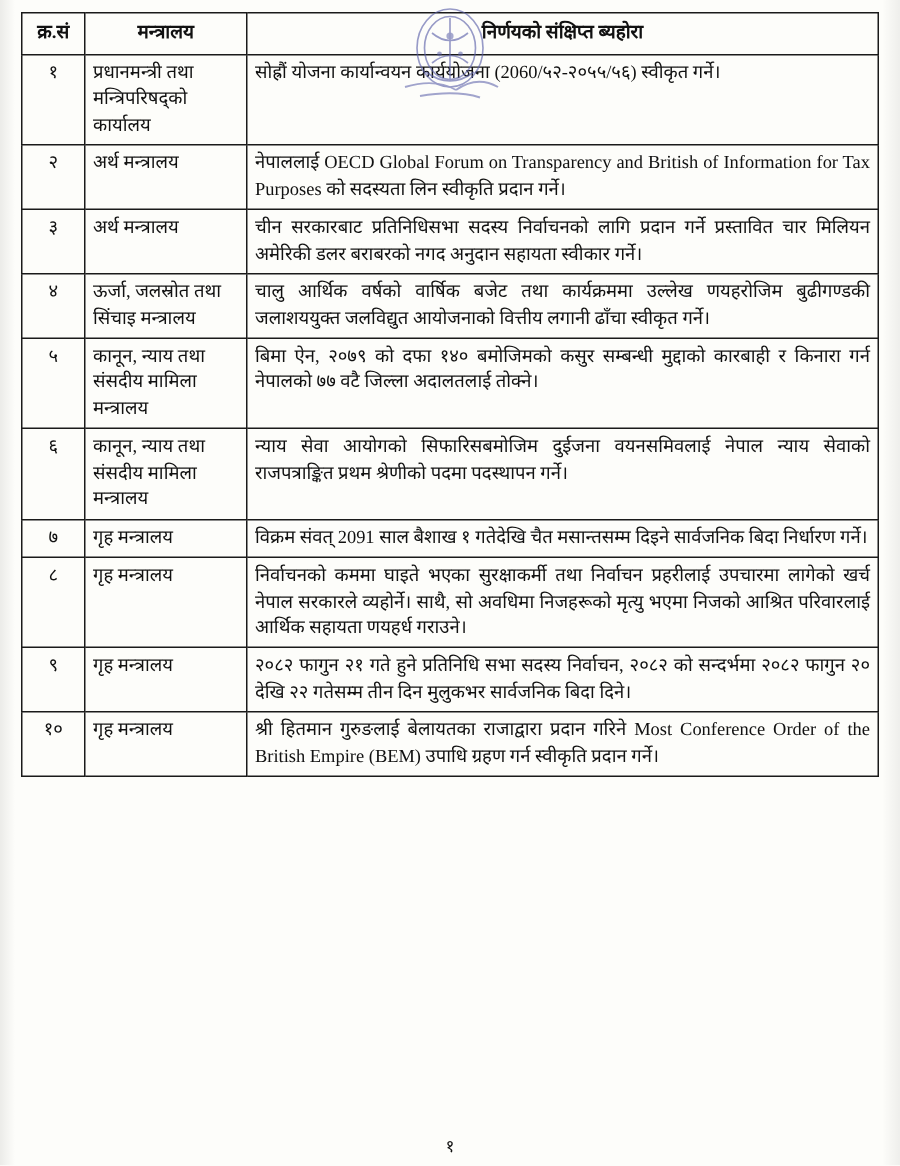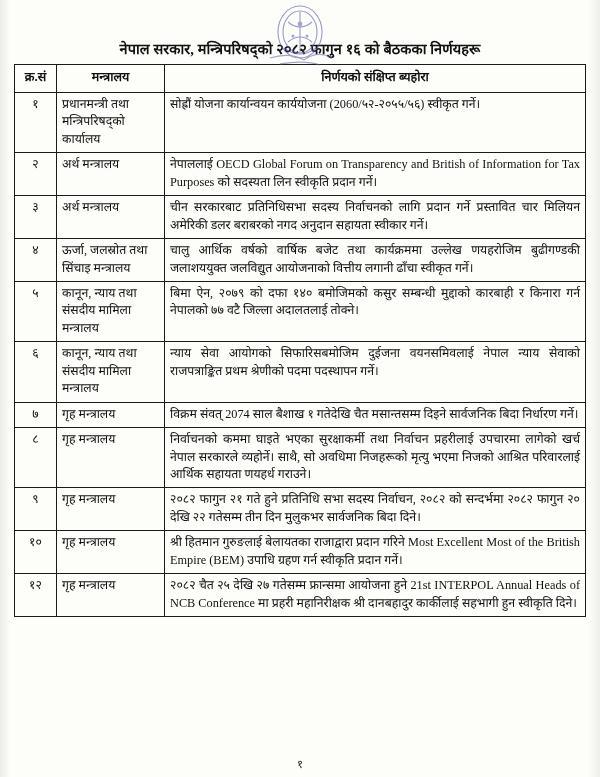--- a/index.html
+++ b/index.html
@@ -131,21 +131,20 @@
         <circle cx="67" cy="34" r="1.6"></circle>
       </g>
       <g stroke="#5a5fa8" stroke-width="1.3" fill="none" opacity="0.9">
         <path d="M30 56 q20 -6 34 2"></path>
         <path d="M64 58 q14 -10 28 -2"></path>
         <path d="M40 62 q24 -4 40 1"></path>
       </g>
     </svg>
   </div>
 
-  <div class="doc-title">नेपाल सरकार, मन्त्रिपरिषद्को २०८२ फागुन १६ को बैठकका निर्णयहरू</div>
 
   <table class="decisions">
     <colgroup>
       <col class="c-sn">
       <col class="c-min">
       <col class="c-desc">
     </colgroup>
     <thead>
       <tr>
         <th>क्र.सं</th>
@@ -180,39 +179,34 @@
         <td class="desc">बिमा ऐन, २०७९ को दफा १४० बमोजिमको कसुर सम्बन्धी मुद्दाको कारबाही र किनारा गर्न नेपालको ७७ वटै जिल्ला अदालतलाई तोक्ने।</td>
       </tr>
       <tr>
         <td class="sn">६</td>
         <td class="min">कानून, न्याय तथा संसदीय मामिला मन्त्रालय</td>
         <td class="desc">न्याय सेवा आयोगको सिफारिसबमोजिम दुईजना वयनसमिवलाई नेपाल न्याय सेवाको राजपत्राङ्कित प्रथम श्रेणीको पदमा पदस्थापन गर्ने।</td>
       </tr>
       <tr>
         <td class="sn">७</td>
         <td class="min">गृह मन्त्रालय</td>
-        <td class="desc">विक्रम संवत् 2074 साल बैशाख १ गतेदेखि चैत मसान्तसम्म दिइने सार्वजनिक बिदा निर्धारण गर्ने।</td>
+        <td class="desc">विक्रम संवत् 2091 साल बैशाख १ गतेदेखि चैत मसान्तसम्म दिइने सार्वजनिक बिदा निर्धारण गर्ने।</td>
       </tr>
       <tr>
         <td class="sn">८</td>
         <td class="min">गृह मन्त्रालय</td>
         <td class="desc">निर्वाचनको कममा घाइते भएका सुरक्षाकर्मी तथा निर्वाचन प्रहरीलाई उपचारमा लागेको खर्च नेपाल सरकारले व्यहोर्ने। साथै, सो अवधिमा निजहरूको मृत्यु भएमा निजको आश्रित परिवारलाई आर्थिक सहायता णयहर्ध गराउने।</td>
       </tr>
       <tr>
         <td class="sn">९</td>
         <td class="min">गृह मन्त्रालय</td>
         <td class="desc">२०८२ फागुन २१ गते हुने प्रतिनिधि सभा सदस्य निर्वाचन, २०८२ को सन्दर्भमा २०८२ फागुन २० देखि २२ गतेसम्म तीन दिन मुलुकभर सार्वजनिक बिदा दिने।</td>
       </tr>
       <tr>
         <td class="sn">१०</td>
         <td class="min">गृह मन्त्रालय</td>
-        <td class="desc">श्री हितमान गुरुङलाई बेलायतका राजाद्वारा प्रदान गरिने Most Excellent Most of the British Empire (BEM) उपाधि ग्रहण गर्न स्वीकृति प्रदान गर्ने।</td>
-      </tr>
-      <tr>
-        <td class="sn">१२</td>
-        <td class="min">गृह मन्त्रालय</td>
-        <td class="desc">२०८२ चैत २५ देखि २७ गतेसम्म फ्रान्समा आयोजना हुने 21st INTERPOL Annual Heads of NCB Conference मा प्रहरी महानिरीक्षक श्री दानबहादुर कार्कीलाई सहभागी हुन स्वीकृति दिने।</td>
+        <td class="desc">श्री हितमान गुरुङलाई बेलायतका राजाद्वारा प्रदान गरिने Most Conference Order of the British Empire (BEM) उपाधि ग्रहण गर्न स्वीकृति प्रदान गर्ने।</td>
       </tr>
     </tbody>
   </table>
 
   <div class="page-number">१</div>
 </div>
 
 </body></html>

